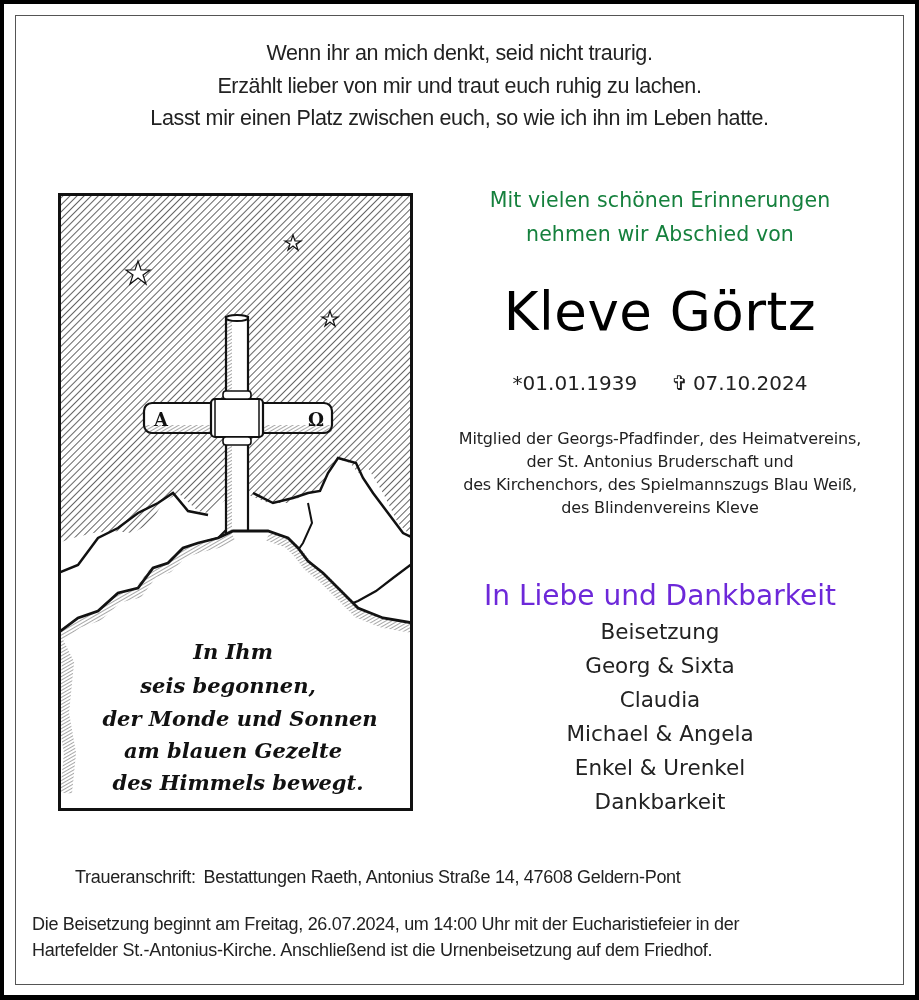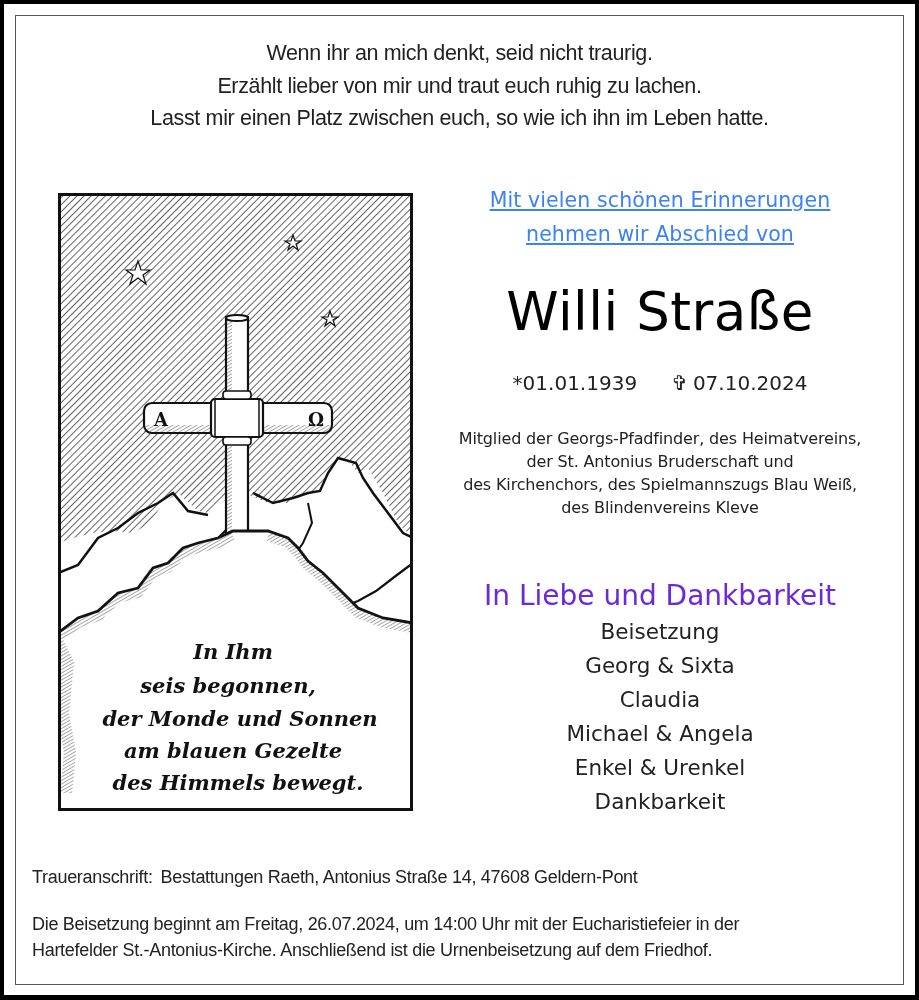--- a/index.html
+++ b/index.html
@@ -22,23 +22,22 @@
     .poem {
       left: 0; width: 919px; top: 37px;
       font-family: "Liberation Sans", sans-serif;
       font-size: 21.5px; line-height: 32.5px; color: #222;
       letter-spacing: -0.35px;
     }
     .poem div { white-space: nowrap; }
 
     .intro {
       left: 440px; width: 440px; top: 183px;
-      font-size: 20.5px; line-height: 34px; color: #3b82f6;
+      font-size: 20.5px; line-height: 34px; color: #15803d;
       letter-spacing: 0.1px;
-      text-decoration: underline;
     }
     .name {
       left: 440px; width: 440px; top: 278px;
       font-size: 53px; line-height: 68px; color: #000;
       font-weight: normal; letter-spacing: 0.5px;
     }
     .dates {
       left: 440px; width: 440px; top: 368px;
       font-size: 20px; line-height: 30px; color: #222;
       white-space: nowrap;
@@ -59,21 +58,21 @@
       left: 480px; width: 360px; top: 615px;
       font-size: 21.5px; line-height: 34px; color: #222;
     }
 
     .address {
       position: absolute; left: 32px; top: 864px;
       font-family: "Liberation Sans", sans-serif;
       font-size: 18px; line-height: 26px; color: #222; white-space: nowrap;
       letter-spacing: -0.3px;
     }
-    .address .lbl { margin-right: 8px; }
+    .address .lbl { margin-right: 8px; margin-left: 43px; }
     .ceremony {
       position: absolute; left: 32px; top: 911px; width: 860px;
       font-family: "Liberation Sans", sans-serif;
       font-size: 18px; line-height: 26px; color: #222;
       letter-spacing: -0.3px;
     }
     .ceremony div { white-space: nowrap; }
 
     .illustration {
       position: absolute; left: 58px; top: 193px; width: 355px; height: 618px;
@@ -148,21 +147,21 @@
 
     <rect x="1.5" y="1.5" width="352" height="615" fill="none" stroke="#111" stroke-width="3"></rect>
   </svg>
 </div>
 
 <div class="center intro">
   <div>Mit vielen schönen Erinnerungen</div>
   <div>nehmen wir Abschied von</div>
 </div>
 
-<div class="center name">Willi Straße</div>
+<div class="center name">Kleve Görtz</div>
 
 <div class="center dates">
   <span>*01.01.1939</span><span class="gap"></span><span class="cross">✞</span><span>07.10.2024</span>
 </div>
 
 <div class="center memberships">
   <div>Mitglied der Georgs-Pfadfinder, des Heimatvereins,</div>
   <div>der St. Antonius Bruderschaft und</div>
   <div>des Kirchenchors, des Spielmannszugs Blau Weiß,</div>
   <div>des Blindenvereins Kleve</div>

